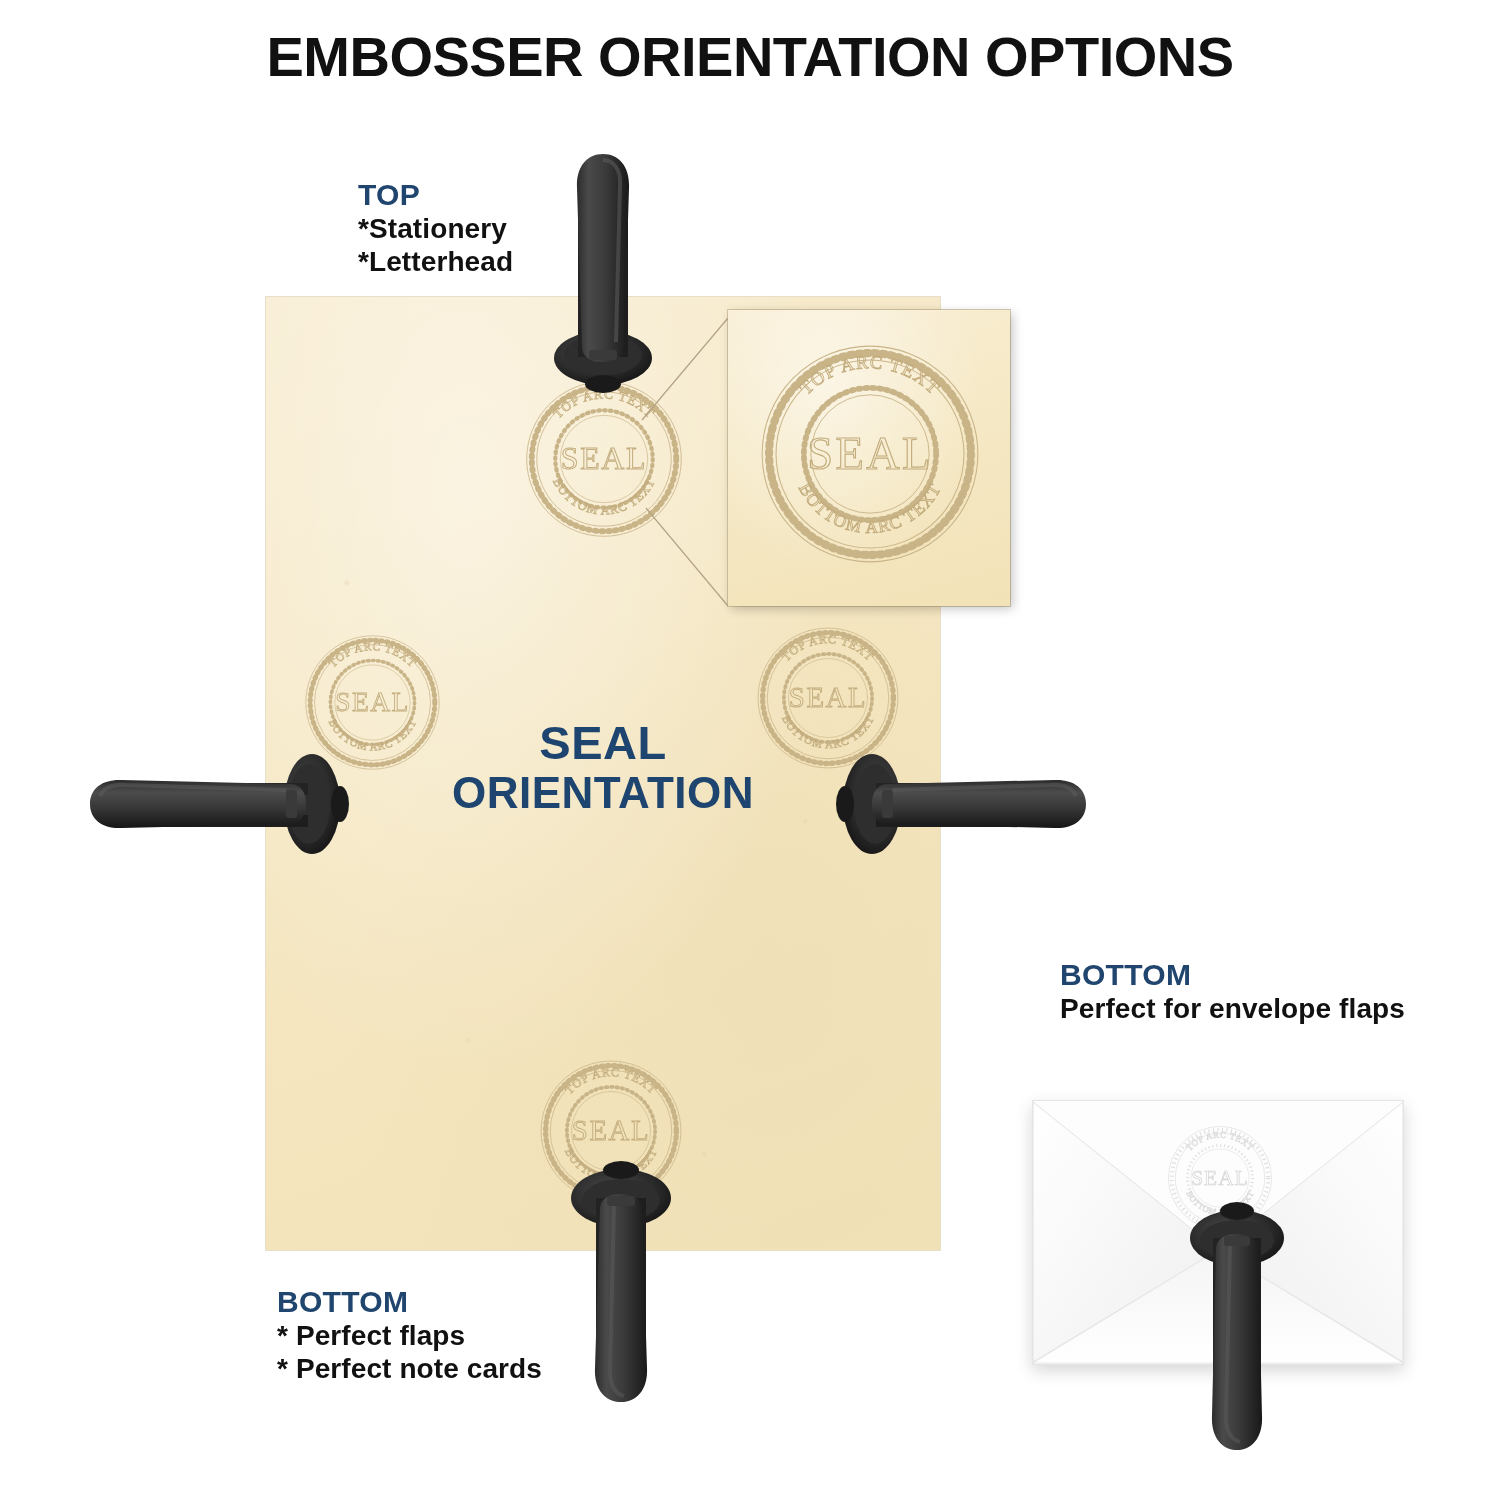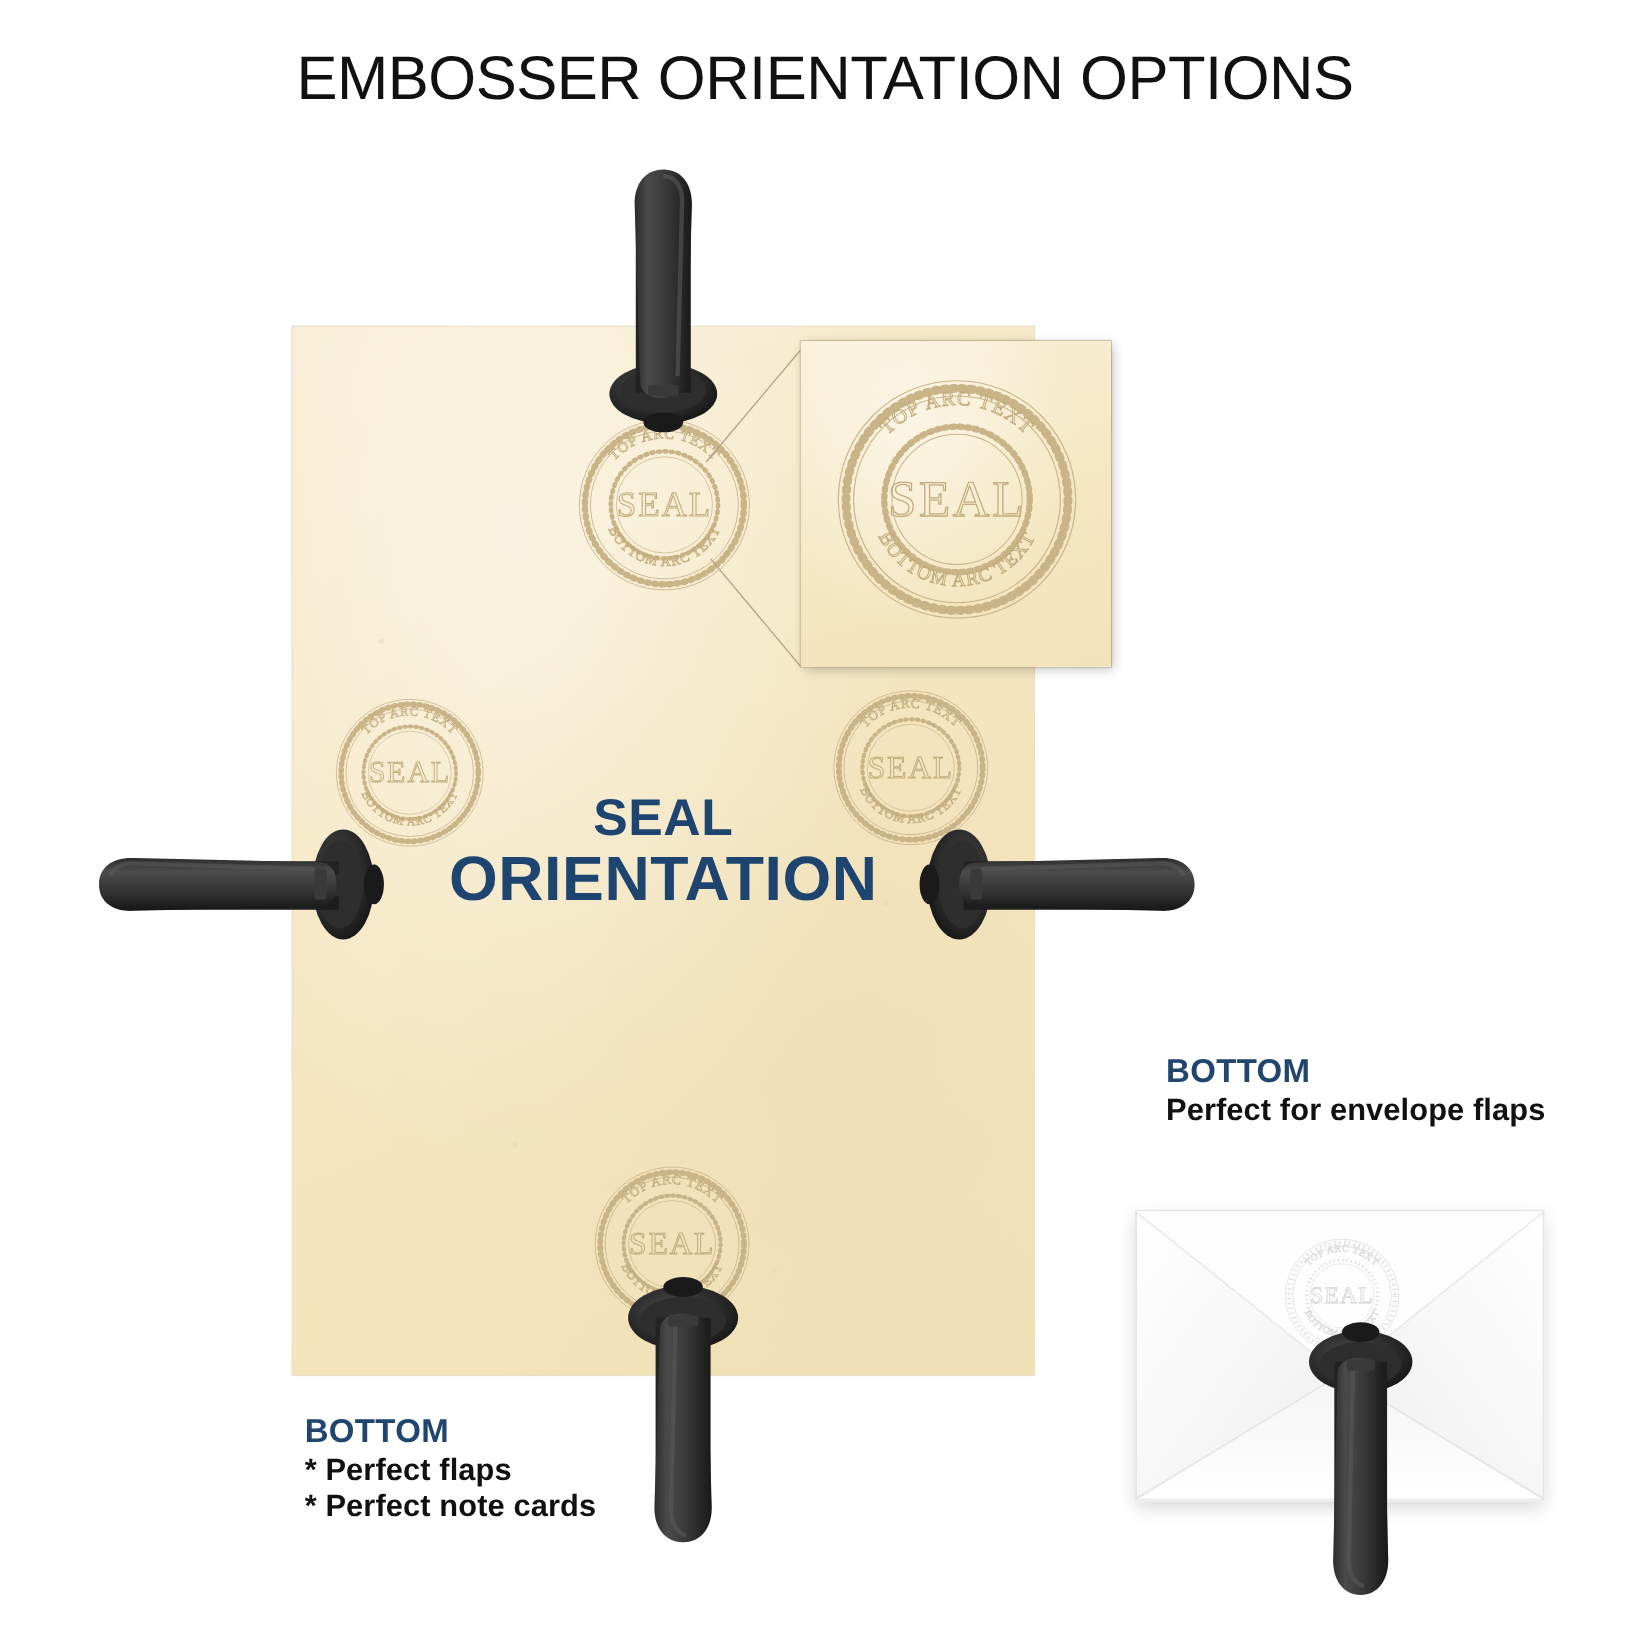--- a/index.html
+++ b/index.html
@@ -7,23 +7,23 @@
     width:1500px;height:1500px;
     background:#ffffff;
     font-family:"Liberation Sans", sans-serif;
     overflow:hidden;
     position:relative;
   }
   #stage{position:absolute;inset:0;width:1500px;height:1500px;}
 
   
   .title{
-    position:absolute;left:0;top:38px;width:1500px;
+    position:absolute;left:0;top:24px;width:1500px;
     text-align:center;
-    font-size:56px;font-weight:normal;color:#111111;
+    font-size:56px;font-weight:bold;color:#111111;
     letter-spacing:-0.5px;
     font-family:"Liberation Sans", sans-serif;
   }
 
   
   .sheet{
     position:absolute;left:266px;top:297px;width:674px;height:953px;
     background:
       radial-gradient(ellipse at 30% 20%, rgba(255,255,255,.45) 0%, rgba(255,255,255,0) 55%),
       radial-gradient(ellipse at 75% 70%, rgba(236,219,176,.45) 0%, rgba(255,255,255,0) 60%),
@@ -41,21 +41,21 @@
     pointer-events:none;opacity:.8;
   }
 
   
   .sheet-center{
     position:absolute;left:266px;top:718px;width:674px;
     text-align:center;color:#1d456f;
     font-weight:bold;font-size:47px;line-height:1.08;
     letter-spacing:0.5px;
   }
-  .sheet-center .l2{font-size:57px;}
+  .sheet-center .l2{font-size:44px;}
 
   
   .seal{position:absolute;color:#cdb98c;}
   .seal svg{display:block;width:100%;height:100%;overflow:visible;}
   .seal .ring{fill:none;stroke:#c9b488;}
   .seal .dots{fill:none;stroke:#c9b488;stroke-linecap:round;}
   .seal text{
     fill:none;stroke:#bda madeup;
   }
   .sealtxt{
@@ -400,20 +400,25 @@
       <ellipse cx="55" cy="48" rx="37" ry="20" fill="#2e2e2e"></ellipse>
       <ellipse cx="55" cy="19" rx="17" ry="9" fill="#1a1a1a"></ellipse>
       <path d="M31 46 L31 226 L43 226 L43 46 Z" fill="#232323"></path>
       <path d="M79 46 L79 226 L67 226 L67 46 Z" fill="#1e1e1e"></path>
       <path d="M55 258 C 71 258 81 244 80 224 L 76 56 C 75 46 66 42 55 42 C 44 42 35 46 34 56 L 30 224 C 29 244 39 258 55 258 Z" fill="url(#gEnvH)"></path>
       <path d="M48 54 L 44 226 C 44 240 50 248 58 250" stroke="#5c5c5c" stroke-width="4" fill="none" opacity=".5"></path>
       <rect x="42" y="44" width="26" height="10" rx="3" fill="#3a3a3a"></rect>
     </svg>
   </div>
 
+  <div class="lbl" id="lbl-top">
+    <div class="hd">TOP</div>
+    <div class="ln">*Stationery</div>
+    <div class="ln">*Letterhead</div>
+  </div>
 
 
 
   <div class="lbl" id="lbl-bottom-page">
     <div class="hd">BOTTOM</div>
     <div class="ln">* Perfect flaps</div>
     <div class="ln">* Perfect note cards</div>
   </div>
 
   <div class="lbl" id="lbl-bottom-env">

